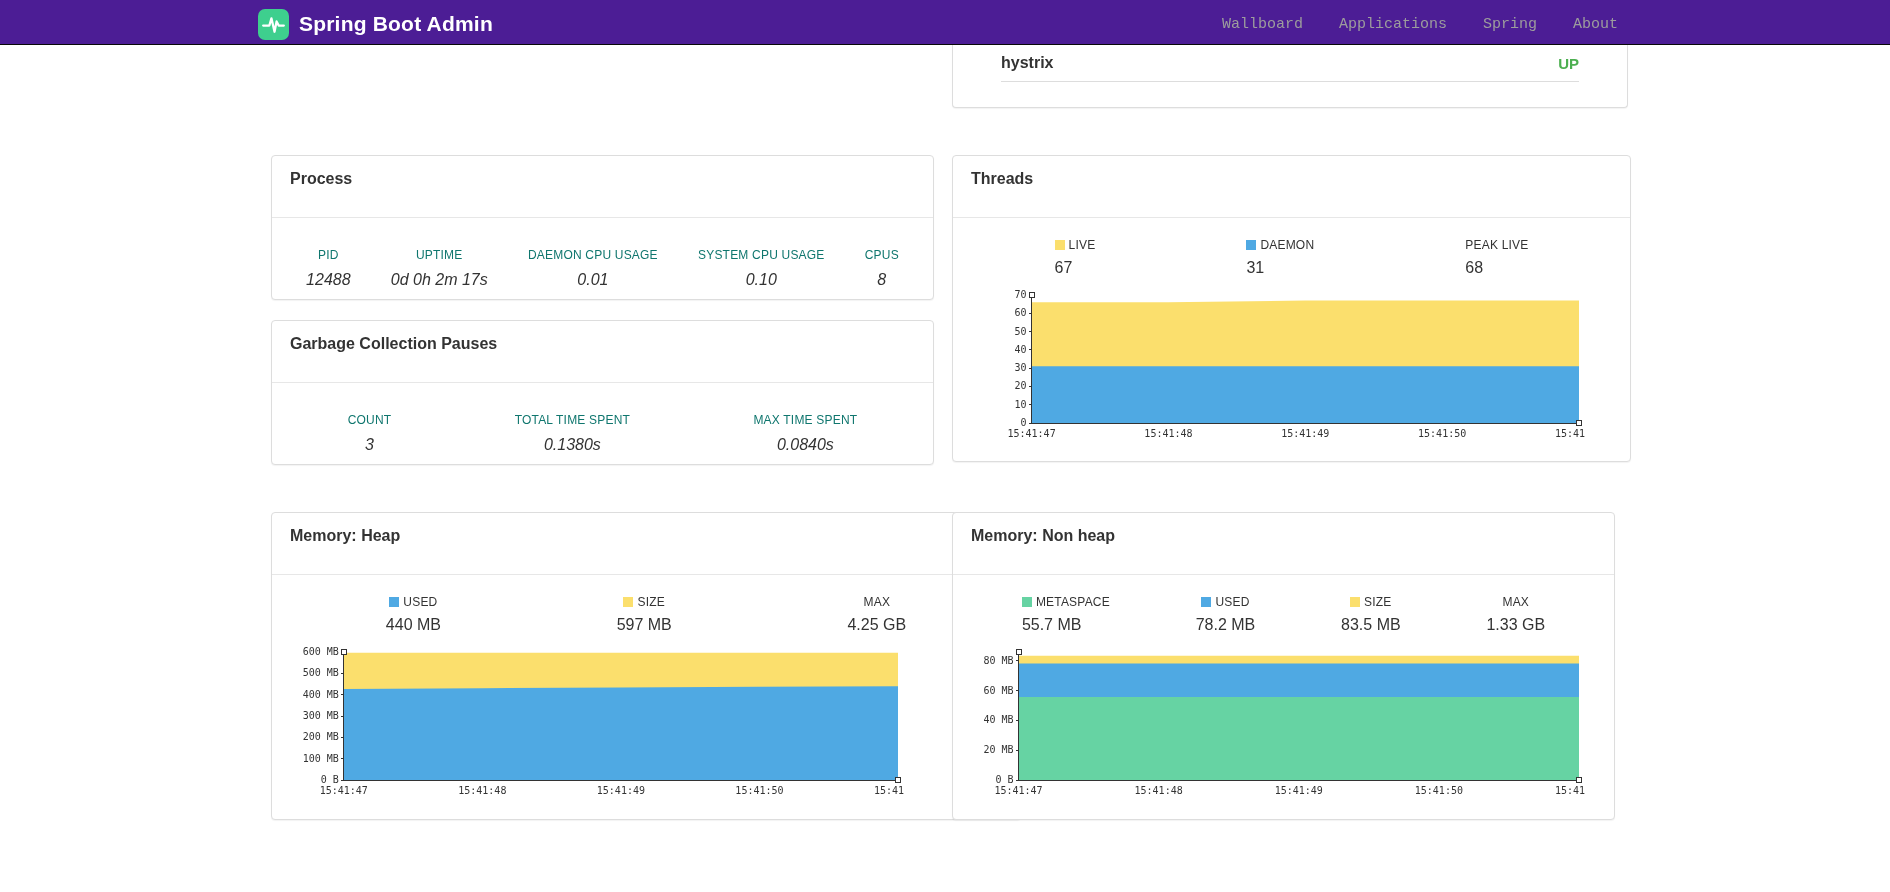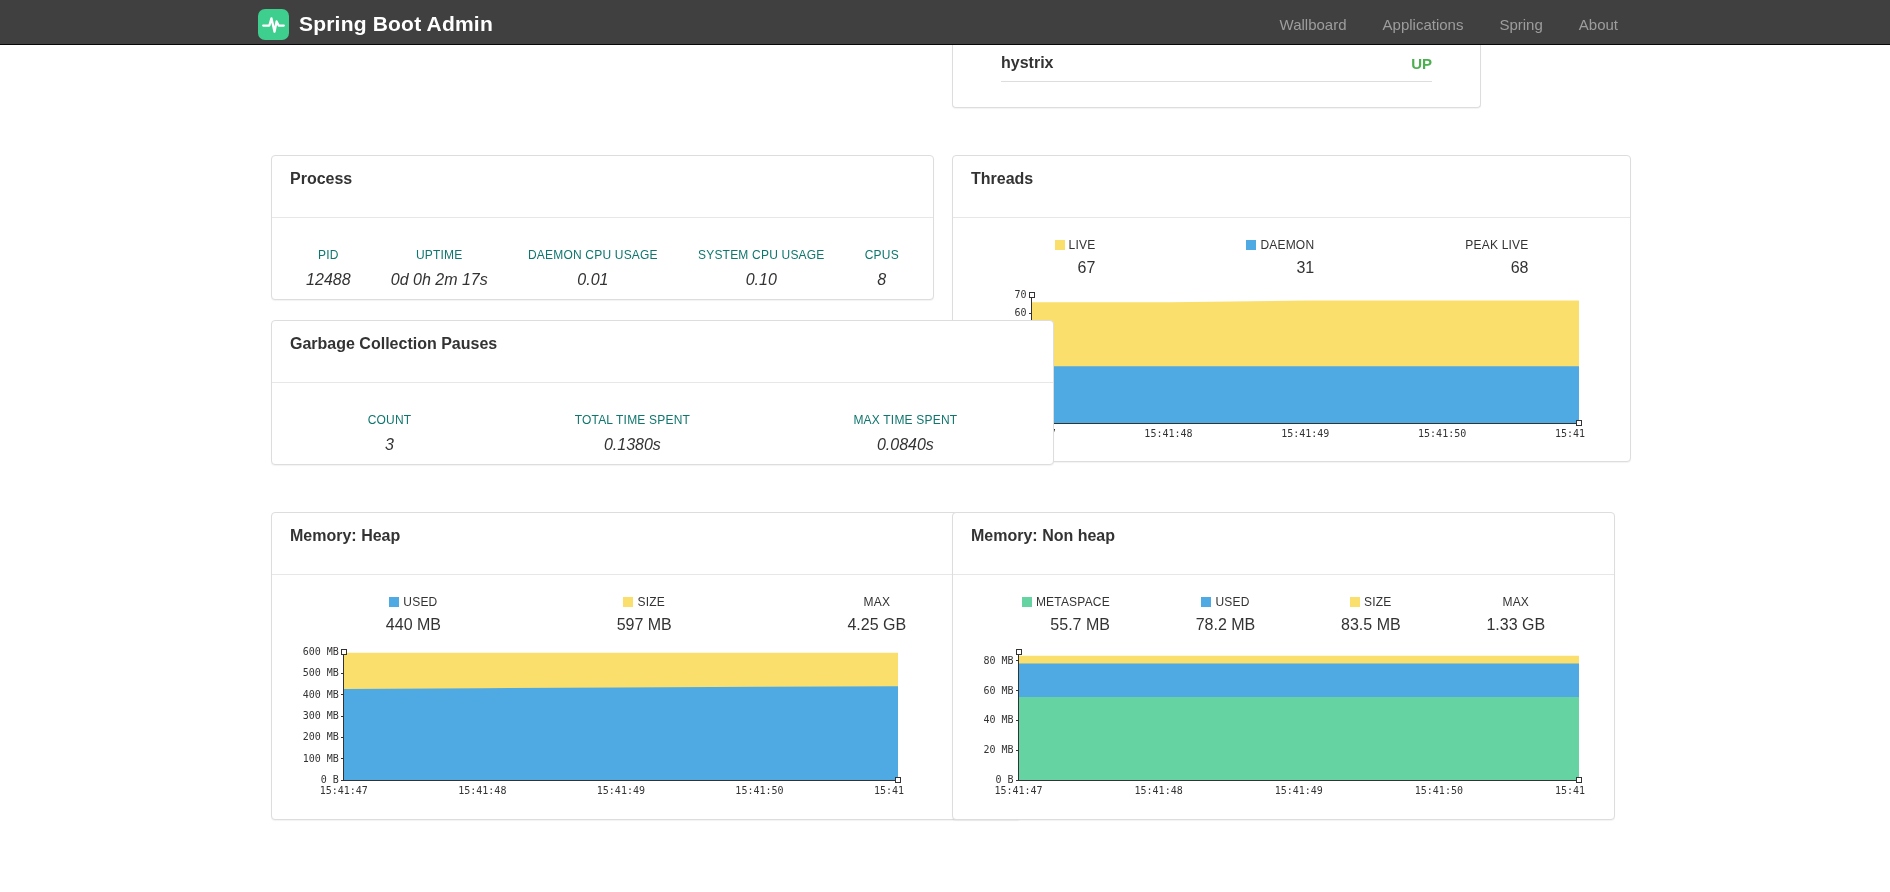--- a/index.html
+++ b/index.html
@@ -6,76 +6,76 @@
   html,body { width: 1890px; height: 892px; }
   body {
     background: #fff;
     font-family: "Liberation Sans", sans-serif;
     position: relative;
     overflow: hidden;
   }
   
   .navbar {
     position: absolute; top: 0; left: 0; width: 1890px; height: 45px;
-    background: #404040; border-bottom: 1px solid #080808;
+    background: #4c1d95; border-bottom: 1px solid #080808;
     display: flex; align-items: center; justify-content: space-between;
     padding: 4px 272px 0 258px;
   }
   .brand { display: flex; align-items: center; gap: 10px; }
   .brand-title { color: #fff; font-size: 21px; font-weight: bold; letter-spacing: .2px; }
   .logo {
     width: 31px; height: 31px; border-radius: 7px; background: #3ecf8e;
     display: flex; align-items: center; justify-content: center; flex: none;
   }
   .nav-links { display: flex; gap: 36px; }
-  .nav-links a { color: #9d9d9d; font-size: 15px; text-decoration: none; cursor: pointer; }
+  .nav-links a { color: #9d9d9d; font-size: 15px; text-decoration: none; cursor: pointer; font-family: Liberation Mono, monospace; }
   
   .panel {
     position: absolute; background: #fff;
     border: 1px solid #ddd; border-radius: 4px;
     box-shadow: 0 1px 1px rgba(0,0,0,.05);
     overflow: hidden;
   }
   .panel-heading {
     padding: 14px 18px 29px;
     font-size: 16px; font-weight: bold; color: #333;
     border-bottom: 1px solid #e7e7e7;
   }
   
   .metrics { display: flex; justify-content: space-around; padding: 30px 14px 0; }
   .metric { text-align: center; }
   .metric-label { font-size: 12px; color: #0f766e; letter-spacing: .2px; }
   .metric-value { font-size: 16px; color: #333; margin-top: 9px; font-style: italic; }
   
   .legend-row { display: flex; justify-content: space-around; padding: 20px 26px 0; }
-  .legend-item { text-align: right; }
+  .legend-item { text-align: left; }
   .legend-label {
     font-size: 12px; color: #333; letter-spacing: .2px;
     display: flex; align-items: center; justify-content: center; gap: 4px;
   }
   .swatch { width: 10px; height: 10px; display: inline-block; flex: none; }
   .legend-value { font-size: 16px; color: #333; margin-top: 7px; }
   
   .chart-wrap { padding: 10px 24px 0 22px; }
   .chart-wrap-threads { padding-left: 54px; padding-right: 26px; }
   svg.chart text { font-family: "DejaVu Sans Mono", monospace; font-size: 10px; fill: #333; }
   
   .panel-health { border-top: none; border-radius: 0 0 4px 4px; }
   .health-row {
     display: flex; justify-content: space-between; align-items: center;
     margin: 0 48px; padding: 9px 0 9px;
     border-bottom: 1px solid #ddd; cursor: pointer;
   }
   .health-name { font-size: 16px; font-weight: bold; color: #333; }
   .health-status { font-size: 15px; font-weight: bold; }
   
-  #panel-health   { left: 952px; top: 45px;  width: 529px; height: 63px;  }
+  #panel-health   { left: 952px; top: 45px;  width: 676px; height: 63px;  }
   #panel-process  { left: 271px; top: 155px; width: 663px; height: 145px; }
   #panel-threads  { left: 952px; top: 155px; width: 679px; height: 307px; }
-  #panel-gc       { left: 271px; top: 320px; width: 783px; height: 145px; }
+  #panel-gc       { left: 271px; top: 320px; width: 663px; height: 145px; }
   #panel-heap     { left: 271px; top: 512px; width: 750px; height: 308px; }
   #panel-nonheap  { left: 952px; top: 512px; width: 663px; height: 308px; }
 </style>
 </head>
 <body>
 
 <nav class="navbar">
   <div class="brand">
     <span class="logo">
       <svg width="31" height="31" viewBox="0 0 30 30">

